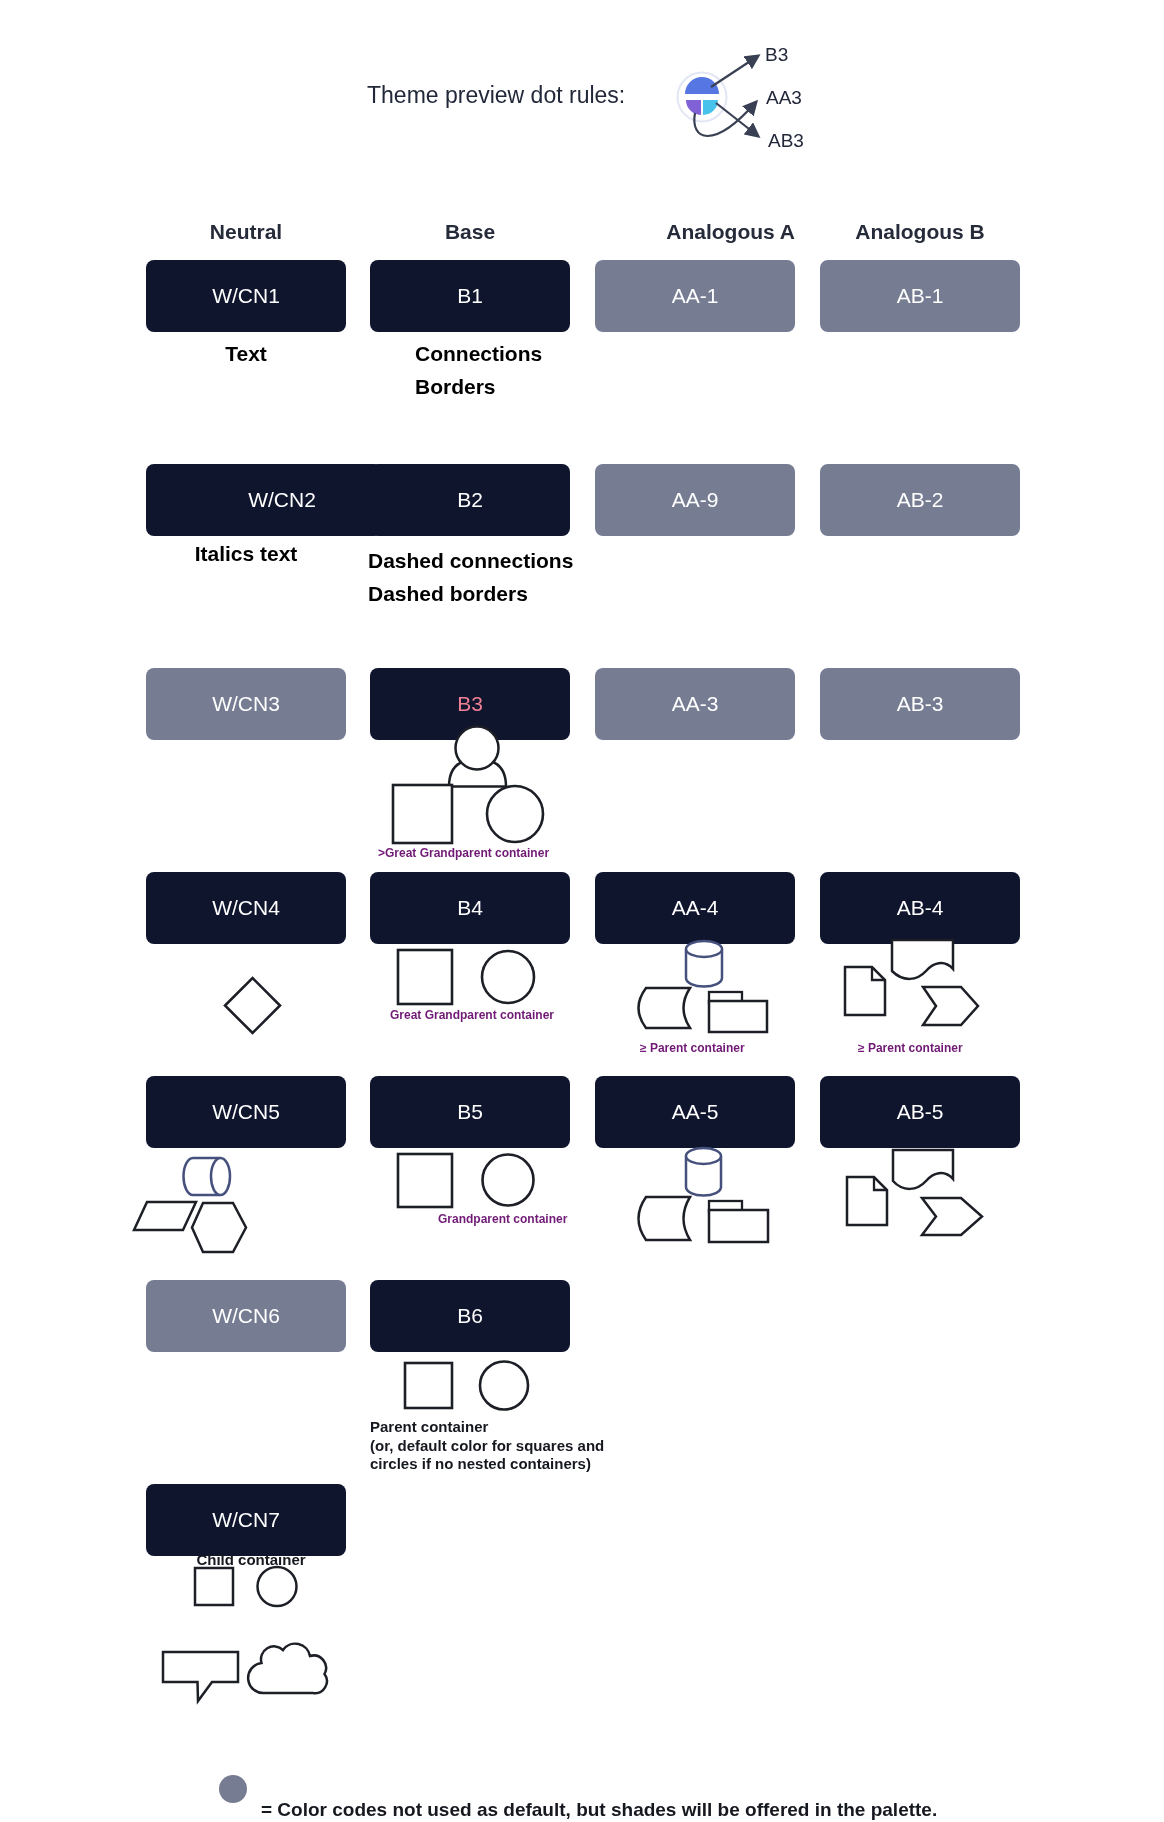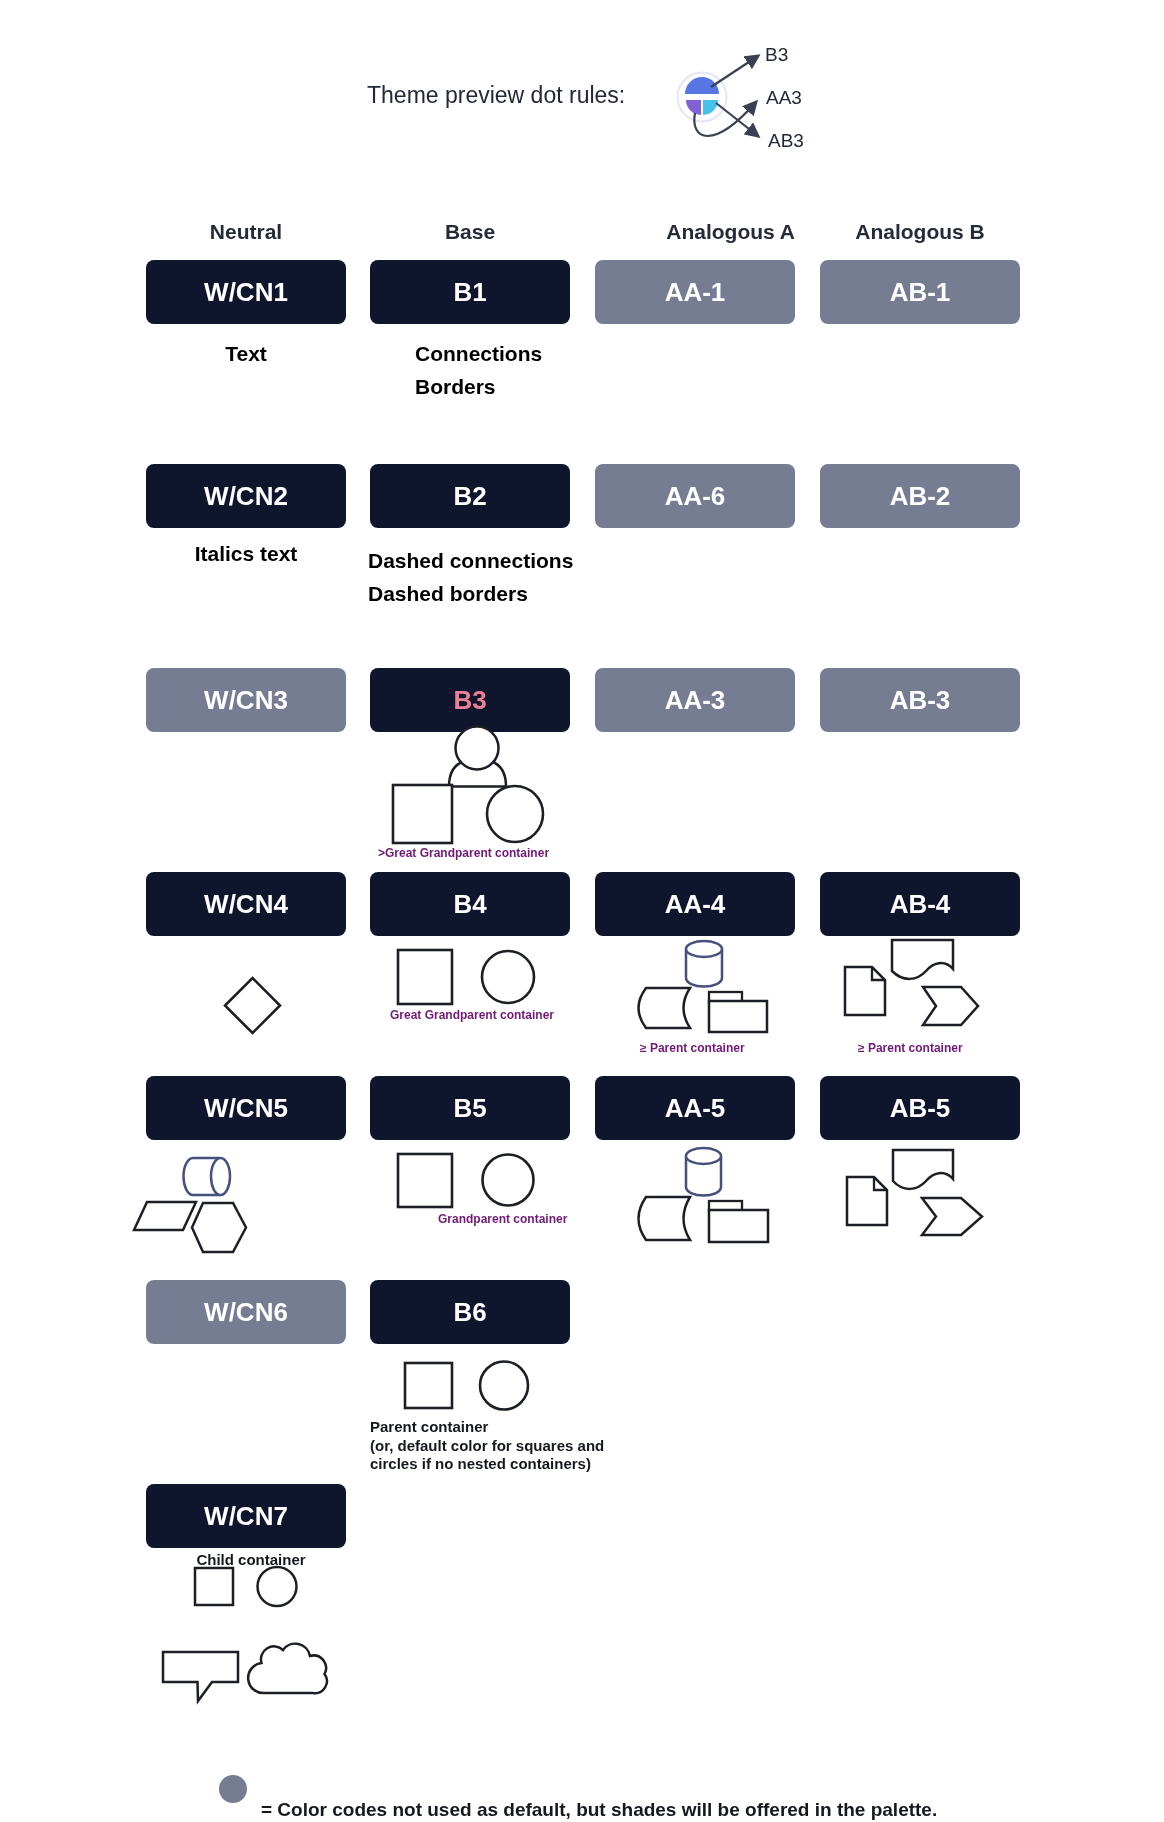--- a/index.html
+++ b/index.html
@@ -6,23 +6,23 @@
     --dark:#10152e; --gray:#767d92; --pink:#ee8096;
     --ink:#22283a; --stroke:#1d1f26; --cyl:#45517c; --arrow:#3a4054;
   }
   html,body{margin:0;padding:0;background:#fff;}
   .page{position:relative;width:1164px;height:1822px;background:#fff;overflow:hidden;
         font-family:"Liberation Sans",sans-serif;color:var(--ink);}
   .abs{position:absolute;}
   .title{font-size:23px;font-weight:400;color:#22283a;white-space:nowrap;}
   .dot-label{font-size:19px;font-weight:400;color:#22283a;white-space:nowrap;}
   .col-header{width:200px;text-align:center;font-size:21px;font-weight:700;color:#262b3a;}
-  .swatch{position:absolute;width:200px;height:64px;border-radius:8px;
+  .swatch{position:absolute;width:200px;height:72px;border-radius:8px;
           display:flex;align-items:center;justify-content:center;
-          font-size:26px;font-weight:700;color:#ffffff;}
+          font-size:21px;font-weight:400;color:#ffffff;}
   .swatch.dark{background:var(--dark);}
   .swatch.gray{background:var(--gray);}
   .swatch.accent{color:var(--pink);}
   .caption-lg{font-size:21px;font-weight:700;color:#000000;white-space:nowrap;}
   .caption-lg.center{width:200px;text-align:center;}
   .caption-sm{font-size:12px;font-weight:700;color:#701a75;white-space:nowrap;}
   .caption-md{font-size:15px;font-weight:700;color:#16181f;white-space:nowrap;}
   .caption-md.center{width:210px;text-align:center;}
   .legend-text{font-size:19px;font-weight:700;color:#16181f;white-space:nowrap;margin-top:20px;}
   svg.overlay{position:absolute;left:0;top:0;pointer-events:none;}
@@ -40,23 +40,23 @@
   <div class="abs col-header" style="left:146px;top:220px;">Neutral</div>
   <div class="abs col-header" style="left:370px;top:220px;">Base</div>
   <div class="abs col-header" style="left:595px;top:220px;text-align:right;">Analogous A</div>
   <div class="abs col-header" style="left:820px;top:220px;">Analogous B</div>
 
   <div id="swatch-layer">
       <div class="swatch dark" style="left: 146px; top: 260px;">W/CN1</div>
       <div class="swatch dark" style="left: 370px; top: 260px;">B1</div>
       <div class="swatch gray" style="left: 595px; top: 260px;">AA-1</div>
       <div class="swatch gray" style="left: 820px; top: 260px;">AB-1</div>
-      <div class="swatch dark" style="left: 146px; top: 464px;">W/CN2</div>
+      <div class="swatch dark" style="left: 146px; top: 464px; padding-left: 36px;">W/CN2</div>
       <div class="swatch dark" style="left: 370px; top: 464px;">B2</div>
-      <div class="swatch gray" style="left: 595px; top: 464px;">AA-6</div>
+      <div class="swatch gray" style="left: 595px; top: 464px;">AA-9</div>
       <div class="swatch gray" style="left: 820px; top: 464px;">AB-2</div>
       <div class="swatch gray" style="left: 146px; top: 668px;">W/CN3</div>
       <div class="swatch dark accent" style="left: 370px; top: 668px;">B3</div>
       <div class="swatch gray" style="left: 595px; top: 668px;">AA-3</div>
       <div class="swatch gray" style="left: 820px; top: 668px;">AB-3</div>
       <div class="swatch dark" style="left: 146px; top: 872px;">W/CN4</div>
       <div class="swatch dark" style="left: 370px; top: 872px; text-align: center;">B4</div>
       <div class="swatch dark" style="left: 595px; top: 872px;">AA-4</div>
       <div class="swatch dark" style="left: 820px; top: 872px;">AB-4</div>
       <div class="swatch dark" style="left: 146px; top: 1076px;">W/CN5</div>

